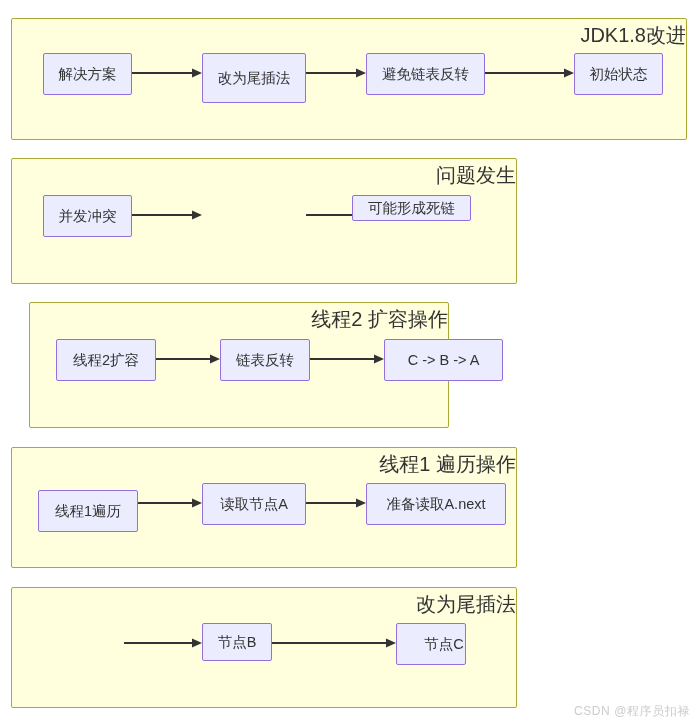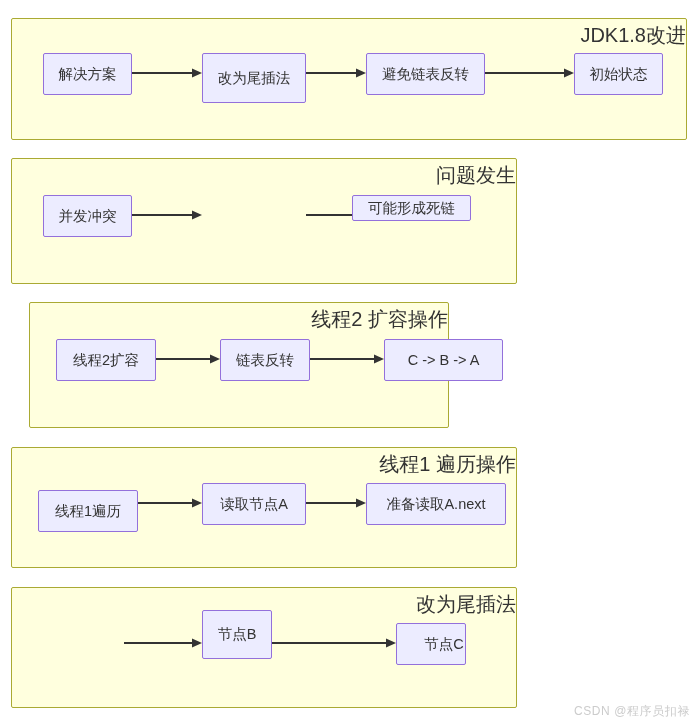--- a/index.html
+++ b/index.html
@@ -192,21 +192,21 @@
     <div class="subgraph-title">改为尾插法</div>
 
 
     <span class="arrow" style="left:112px; top:49px; width:78px;">
       <svg width="78" height="12" viewBox="0 0 78 12">
         <line x1="0" y1="6" x2="68" y2="6" stroke="#333333" stroke-width="2"></line>
         <polygon points="68,1.5 78,6 68,10.5" fill="#333333"></polygon>
       </svg>
     </span>
 
-    <div class="node" style="left:190px; top:22px; width:70px; height:49px;">节点B</div>
+    <div class="node" style="left:190px; top:35px; width:70px; height:38px;">节点B</div>
 
     <span class="arrow" style="left:260px; top:49px; width:124px;">
       <svg width="124" height="12" viewBox="0 0 124 12">
         <line x1="0" y1="6" x2="114" y2="6" stroke="#333333" stroke-width="2"></line>
         <polygon points="114,1.5 124,6 114,10.5" fill="#333333"></polygon>
       </svg>
     </span>
 
     <div class="node" style="left:384px; top:35px; width:70px; height:42px;padding-left:26px;">节点C</div>
   </div>

